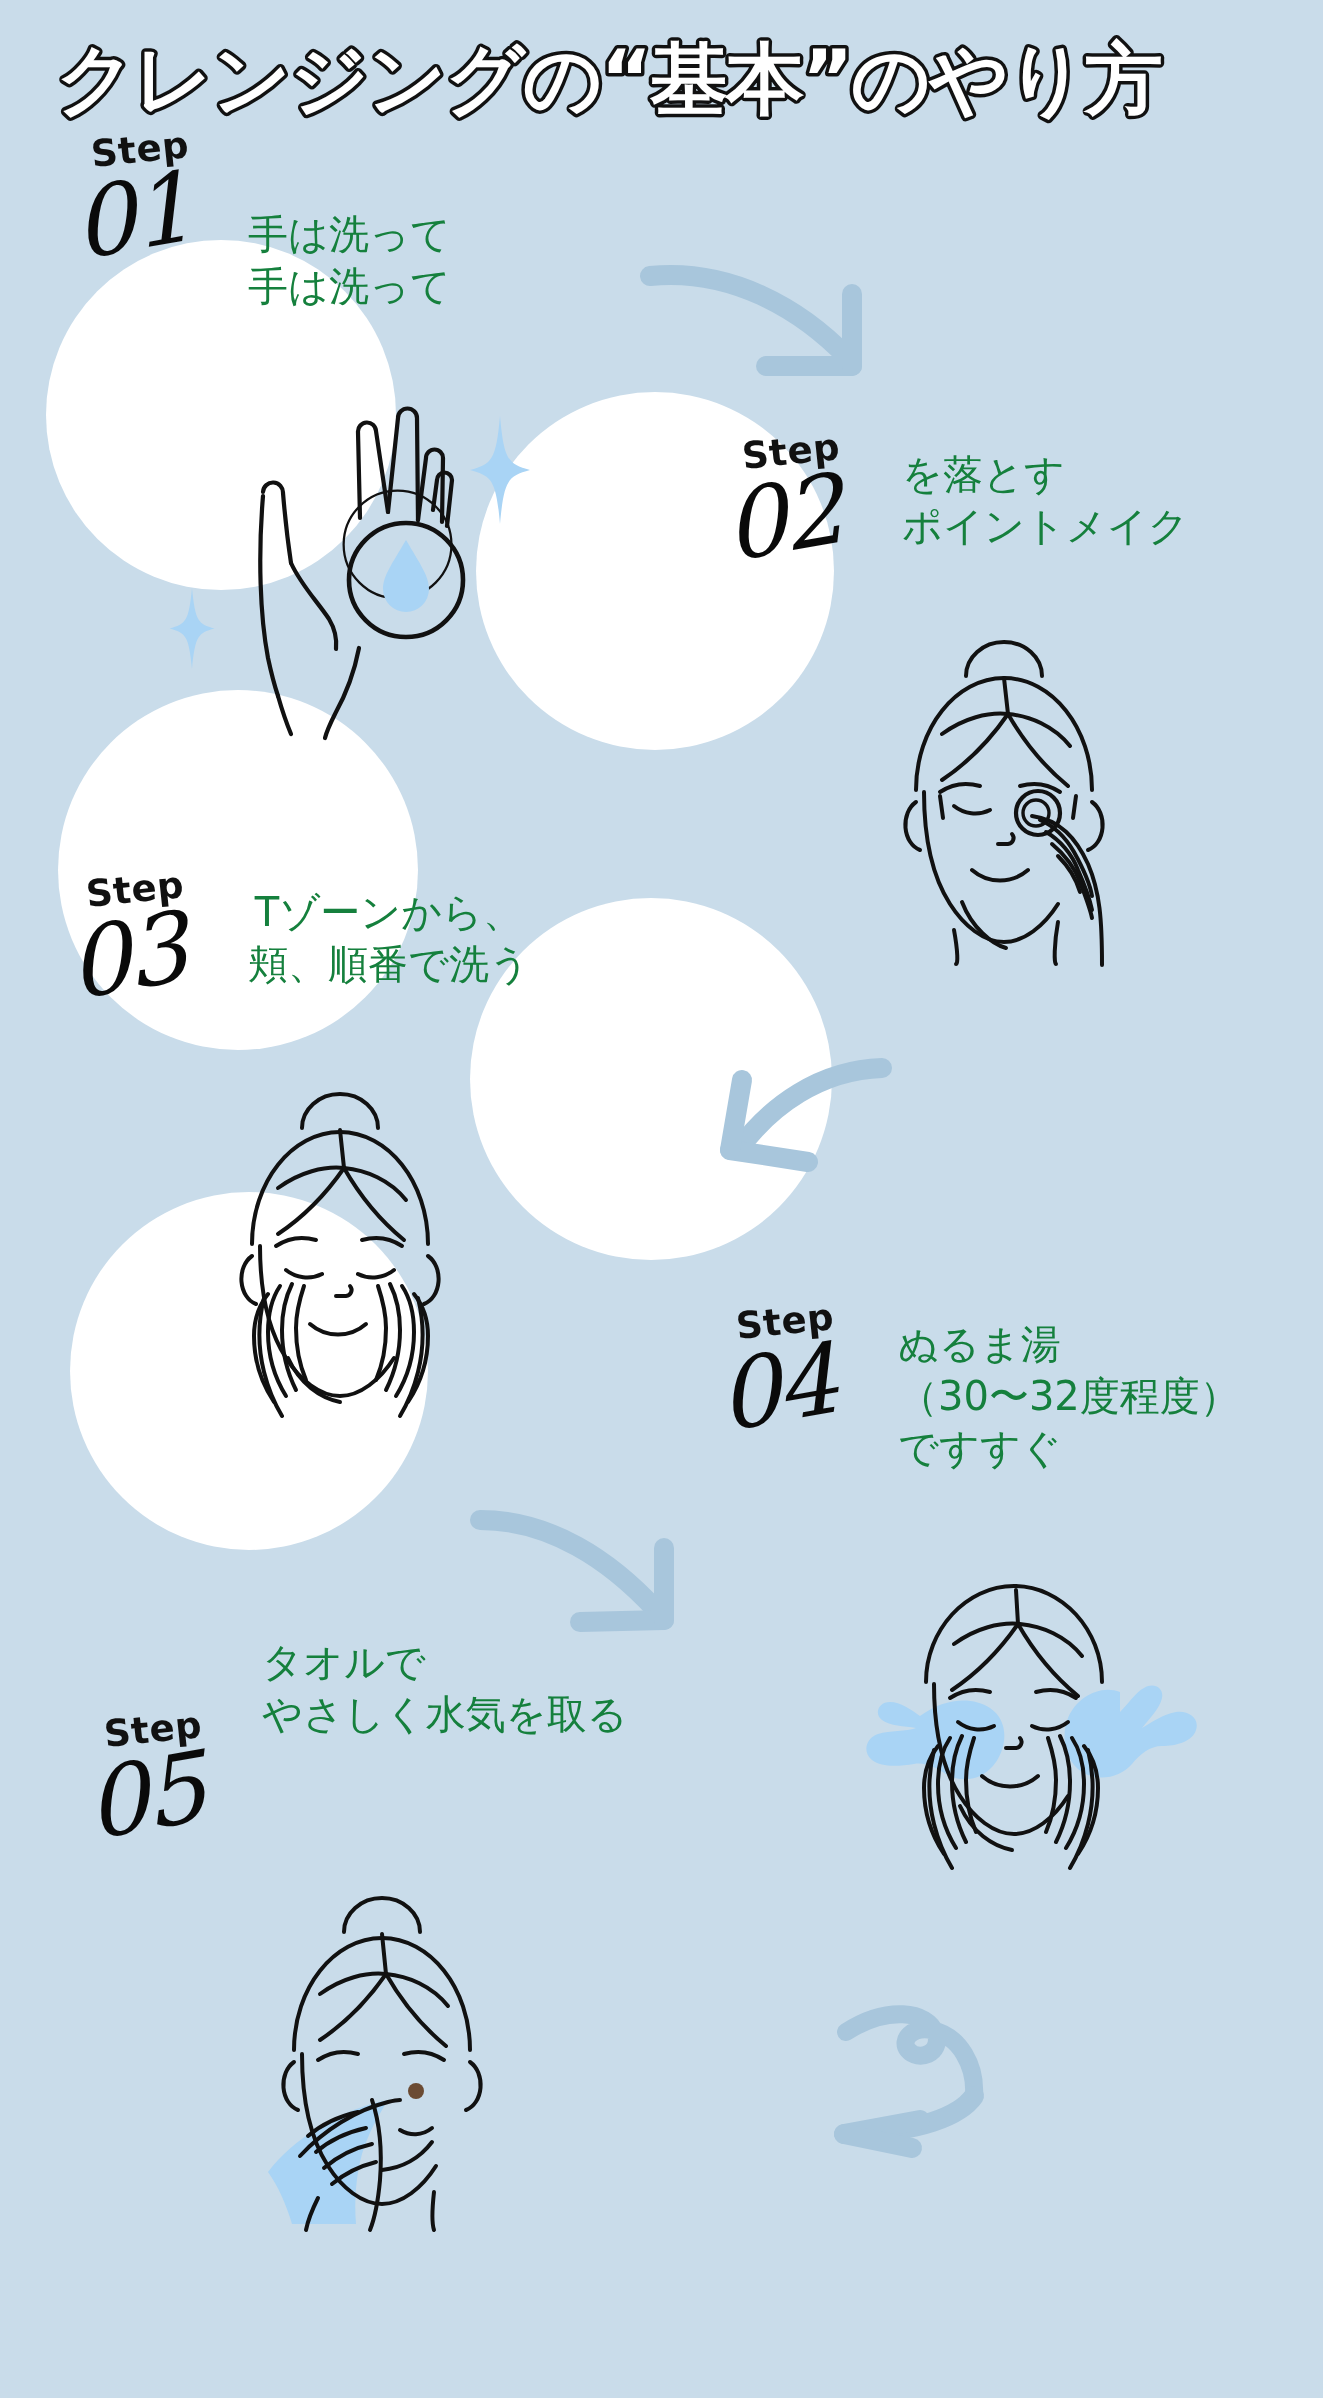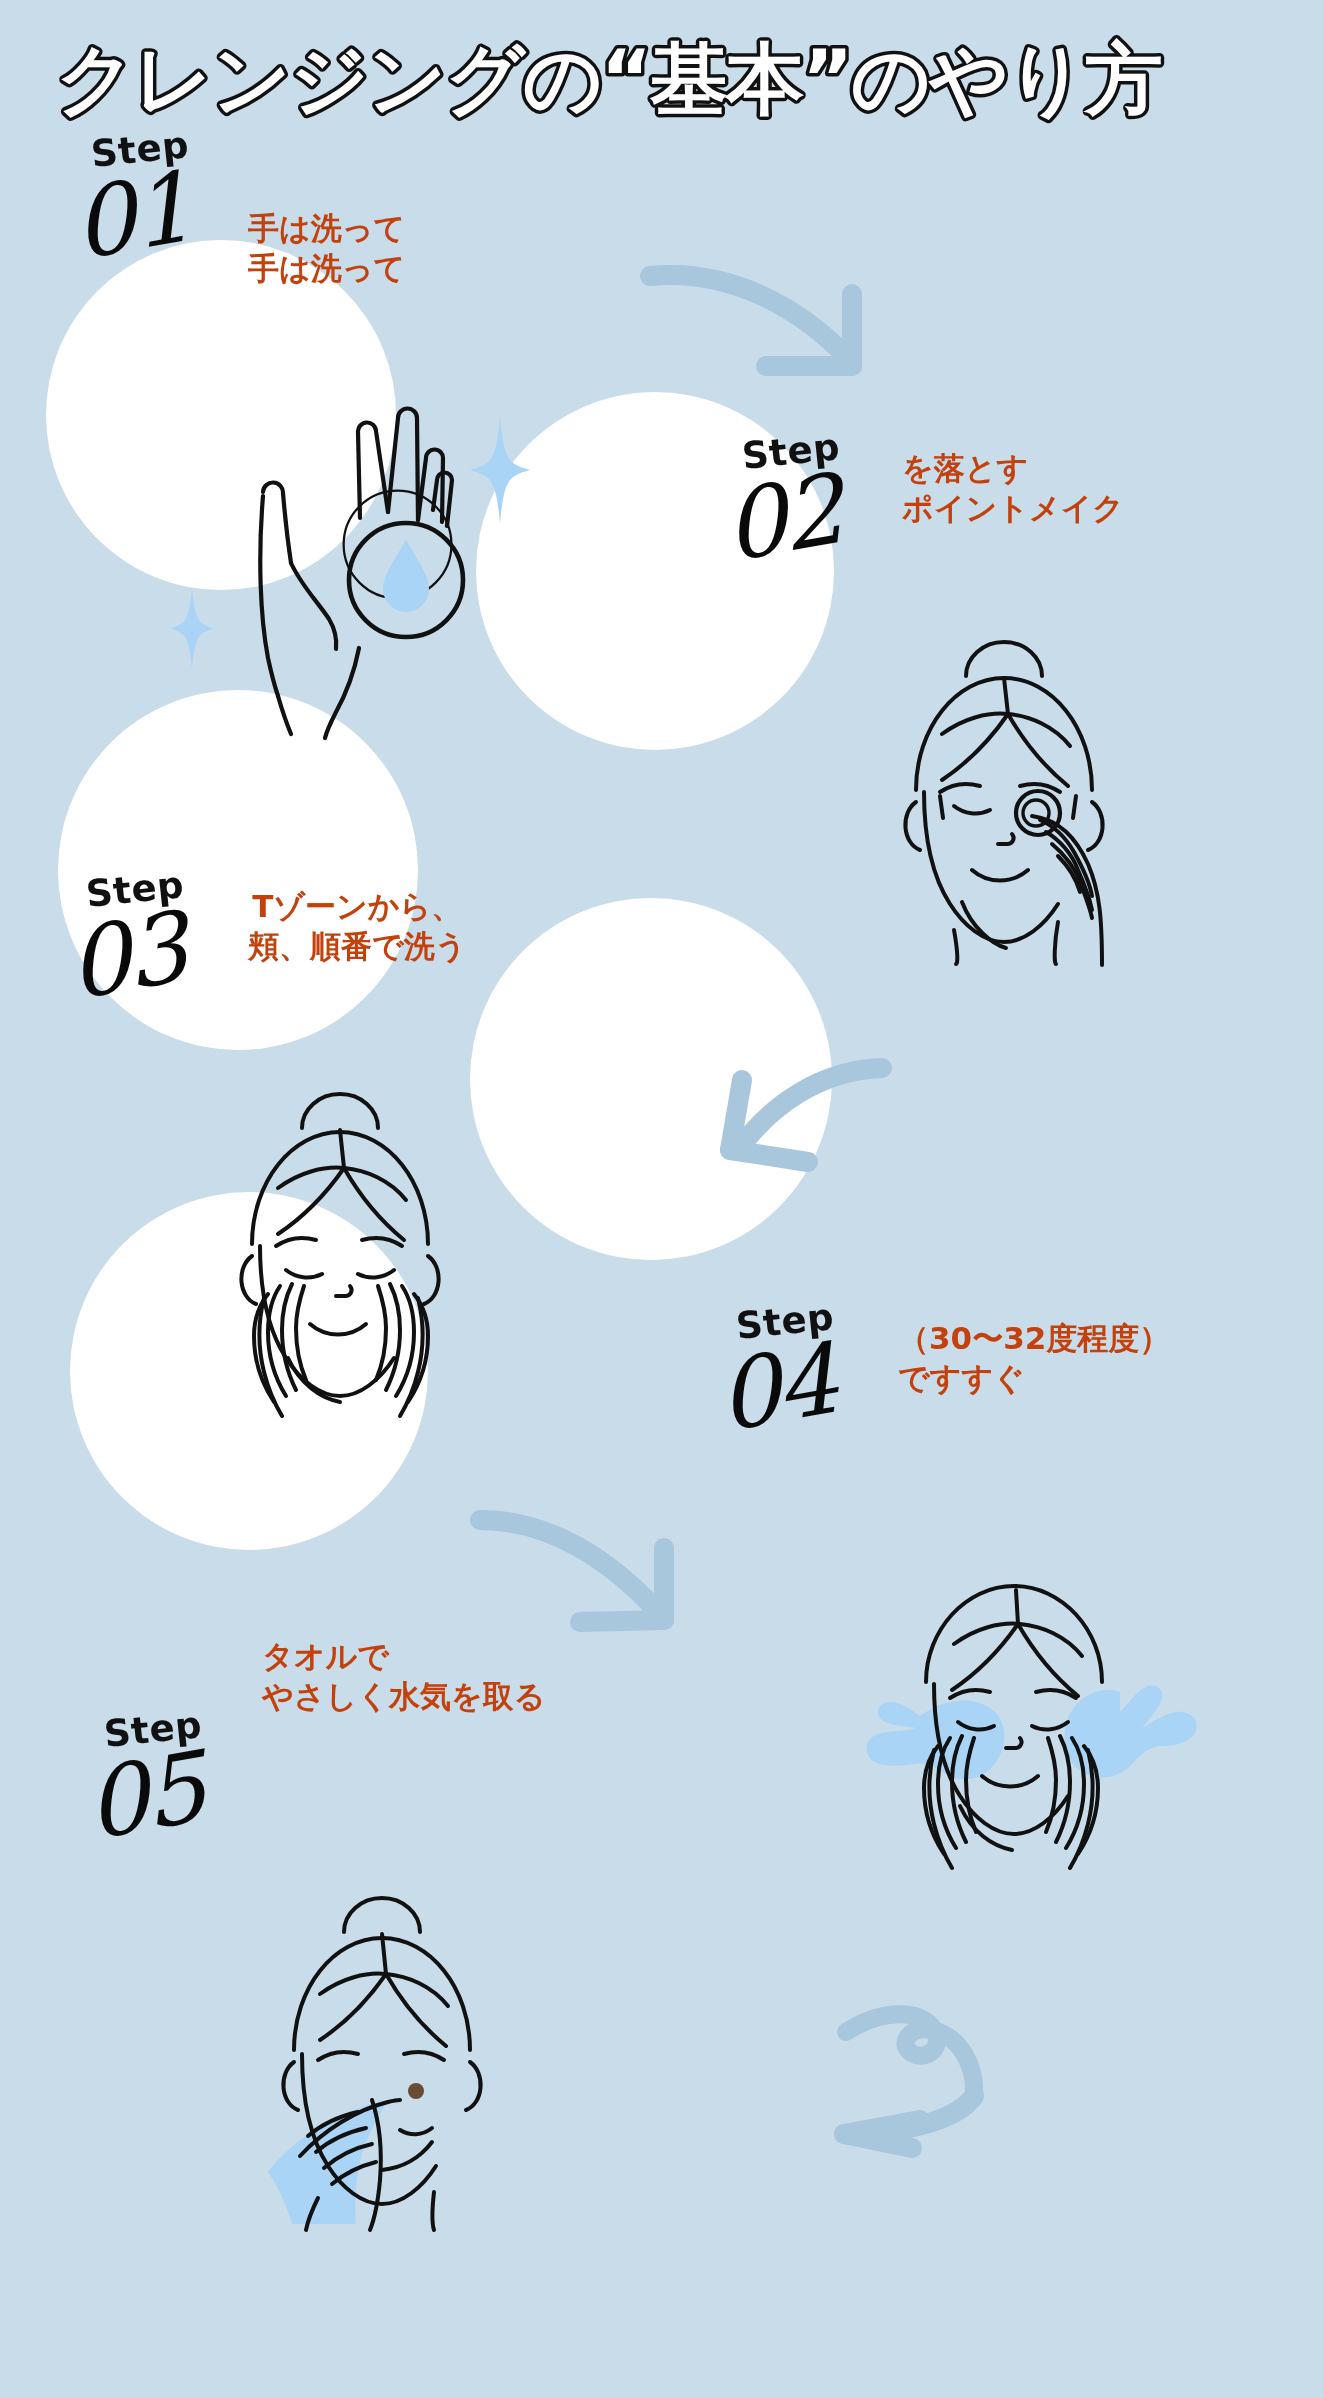--- a/index.html
+++ b/index.html
@@ -38,23 +38,23 @@
   }
   .step-num{
     display:block;
     font-family:"DejaVu Serif",serif;
     font-weight:400;font-style:italic;
     font-size:96px;line-height:.85;color:#0a0a0a;
     transform:rotate(-10deg) skewX(-6deg);
     margin-top:4px;letter-spacing:-3px;
   }
   .step-lines{
-    position:absolute;color:#c2410c;
+    position:absolute;color:#15803d;
     font-family:"DejaVu Sans",sans-serif;
-    font-weight:700;font-size:31px;line-height:1.30;
+    font-weight:400;font-size:40px;line-height:1.30;
     white-space:nowrap;
   }
   .step-lines span{display:block;}
 
   
   .arrow{position:absolute;}
   .arrow svg{display:block;overflow:visible;}
 
   
   .illo{position:absolute;}
@@ -236,20 +236,21 @@
       <path d="M194 38 L194 110" fill="none" stroke="#a8c6dc" stroke-width="20" stroke-linecap="round"></path>
     </svg>
   </div>
 
   <div class="step">
     <div class="step-badge" style="left:700px;top:1300px;width:170px;position:absolute;">
       <span class="step-word">Step</span>
       <span class="step-num">04</span>
     </div>
     <div class="step-lines" style="left:898px;top:1318px;">
+      <span>ぬるま湯</span>
       <span>（30〜32度程度）</span>
       <span>ですすぐ</span>
     </div>
   </div>
 
   <div class="illo" style="left:850px;top:1620px;width:360px;height:290px;">
     <svg viewBox="0 0 360 290" width="360" height="290" aria-hidden="true">
 
       <g fill="#a9d4f5">
         <path d="M70 96 c24 -18 52 -20 70 -8 c18 12 18 36 6 54 c-12 18 -34 22 -50 12

